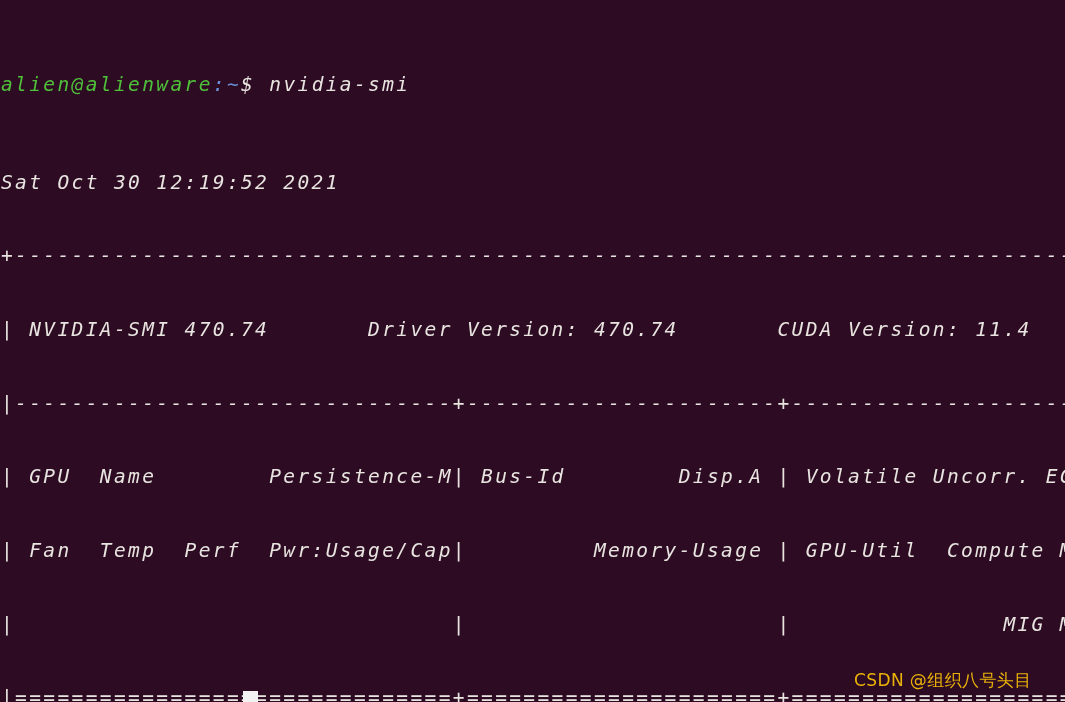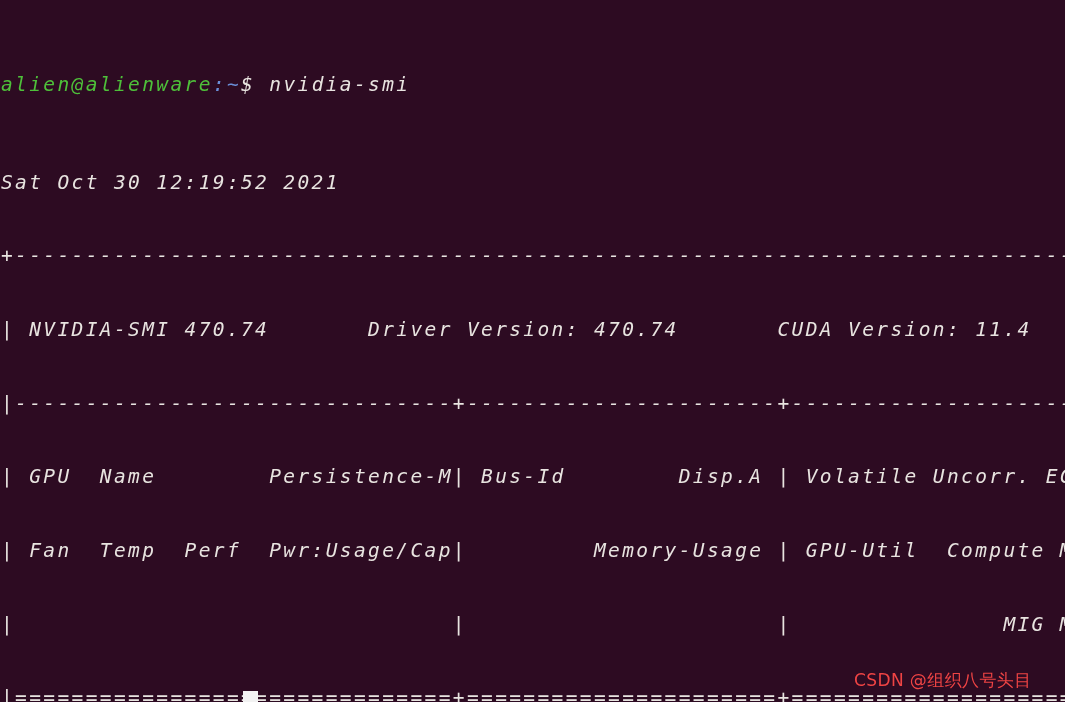--- a/index.html
+++ b/index.html
@@ -54,21 +54,21 @@
     background: #f2f2f2;
   }
   #watermark {
     position: absolute;
     left: 854px;
     top: 670px;
     font-family: "DejaVu Sans", "Liberation Sans", sans-serif;
     font-style: normal;
     font-size: 17px;
     line-height: 20px;
-    color: #ef4444;
+    color: #eab308;
     letter-spacing: 0.4px;
     white-space: pre;
     pointer-events: none;
   }
 </style>
 </head>
 <body>
 
 <div id="terminal">
   <div id="screen" style="letter-spacing: 2.378px;">

